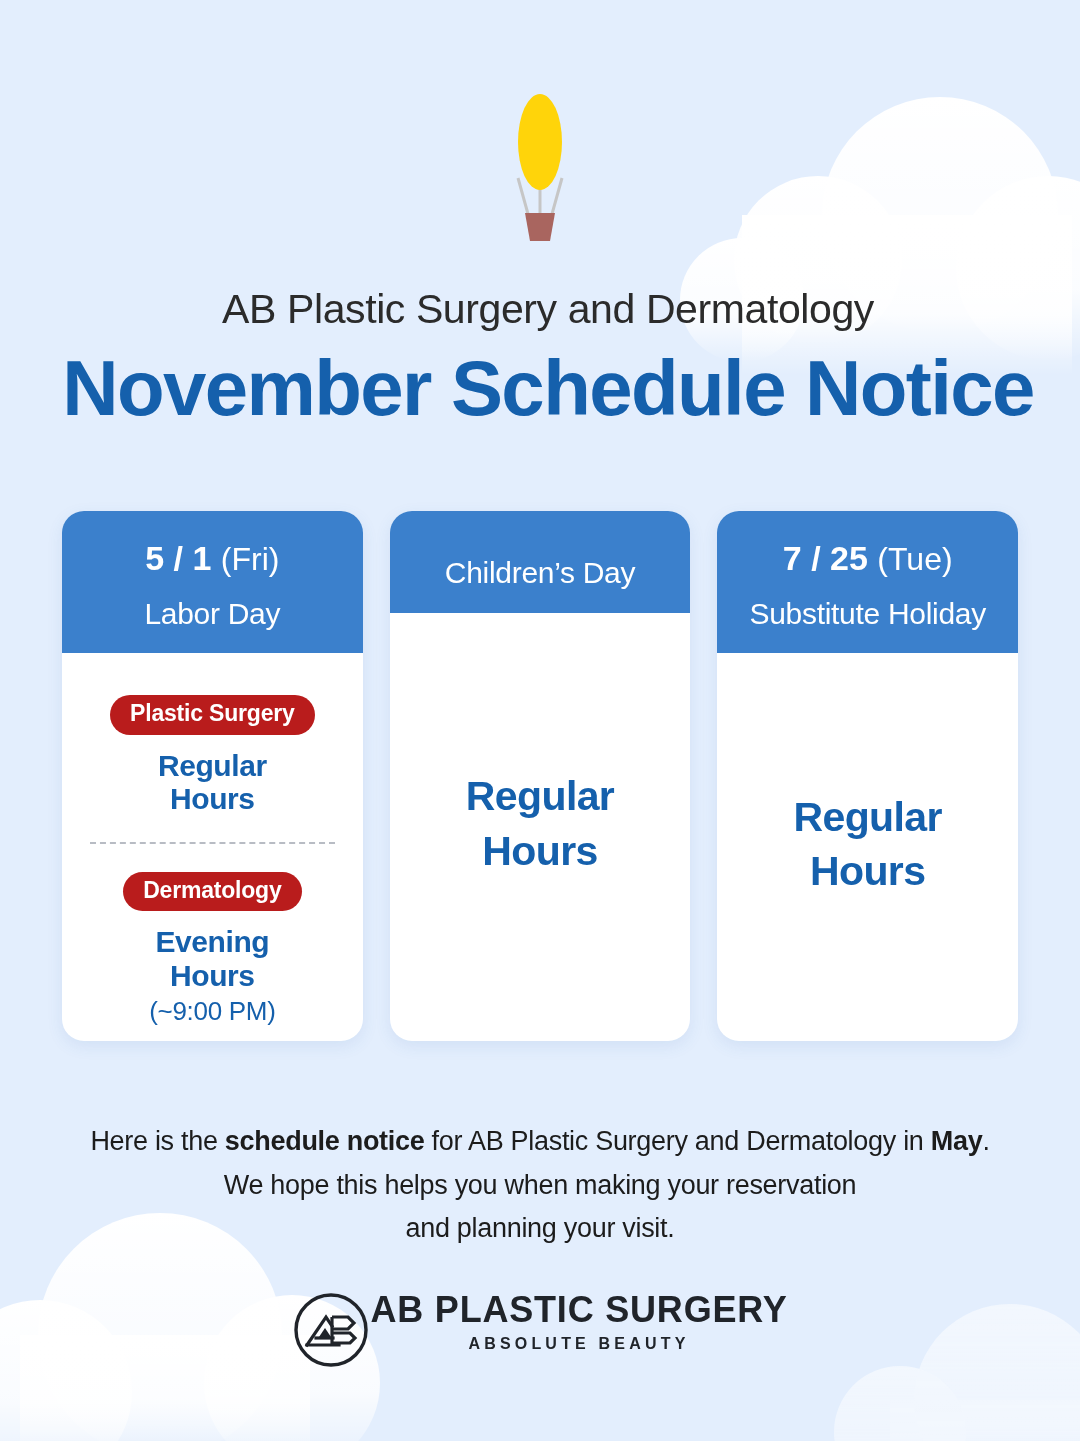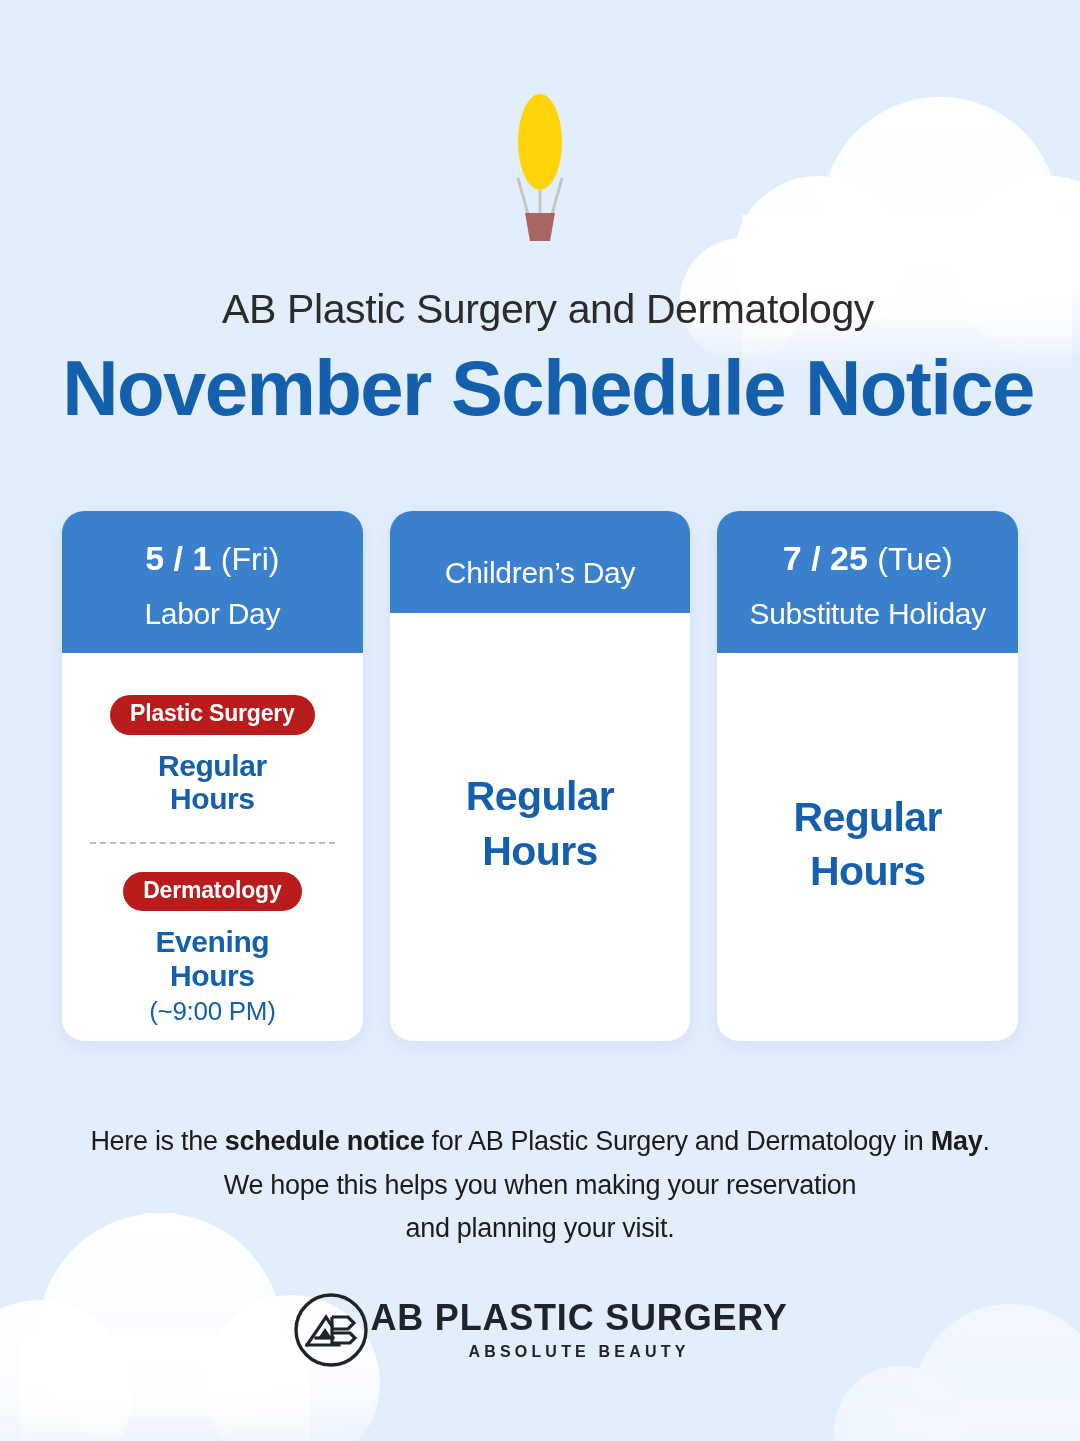--- a/index.html
+++ b/index.html
@@ -173,21 +173,20 @@
   }
   .note b { font-weight: 700; }
 
   
   .footer-logo {
     position: absolute;
     top: 1291px;
     left: 0;
     width: 100%;
     display: flex;
-    align-items: center;
     justify-content: center;
     z-index: 3;
   }
   .logo-text-wrap { text-align: left; }
   .logo-main {
     font-size: 36px;
     font-weight: 700;
     color: #20242a;
     letter-spacing: 0.8px;
     line-height: 1.05;

